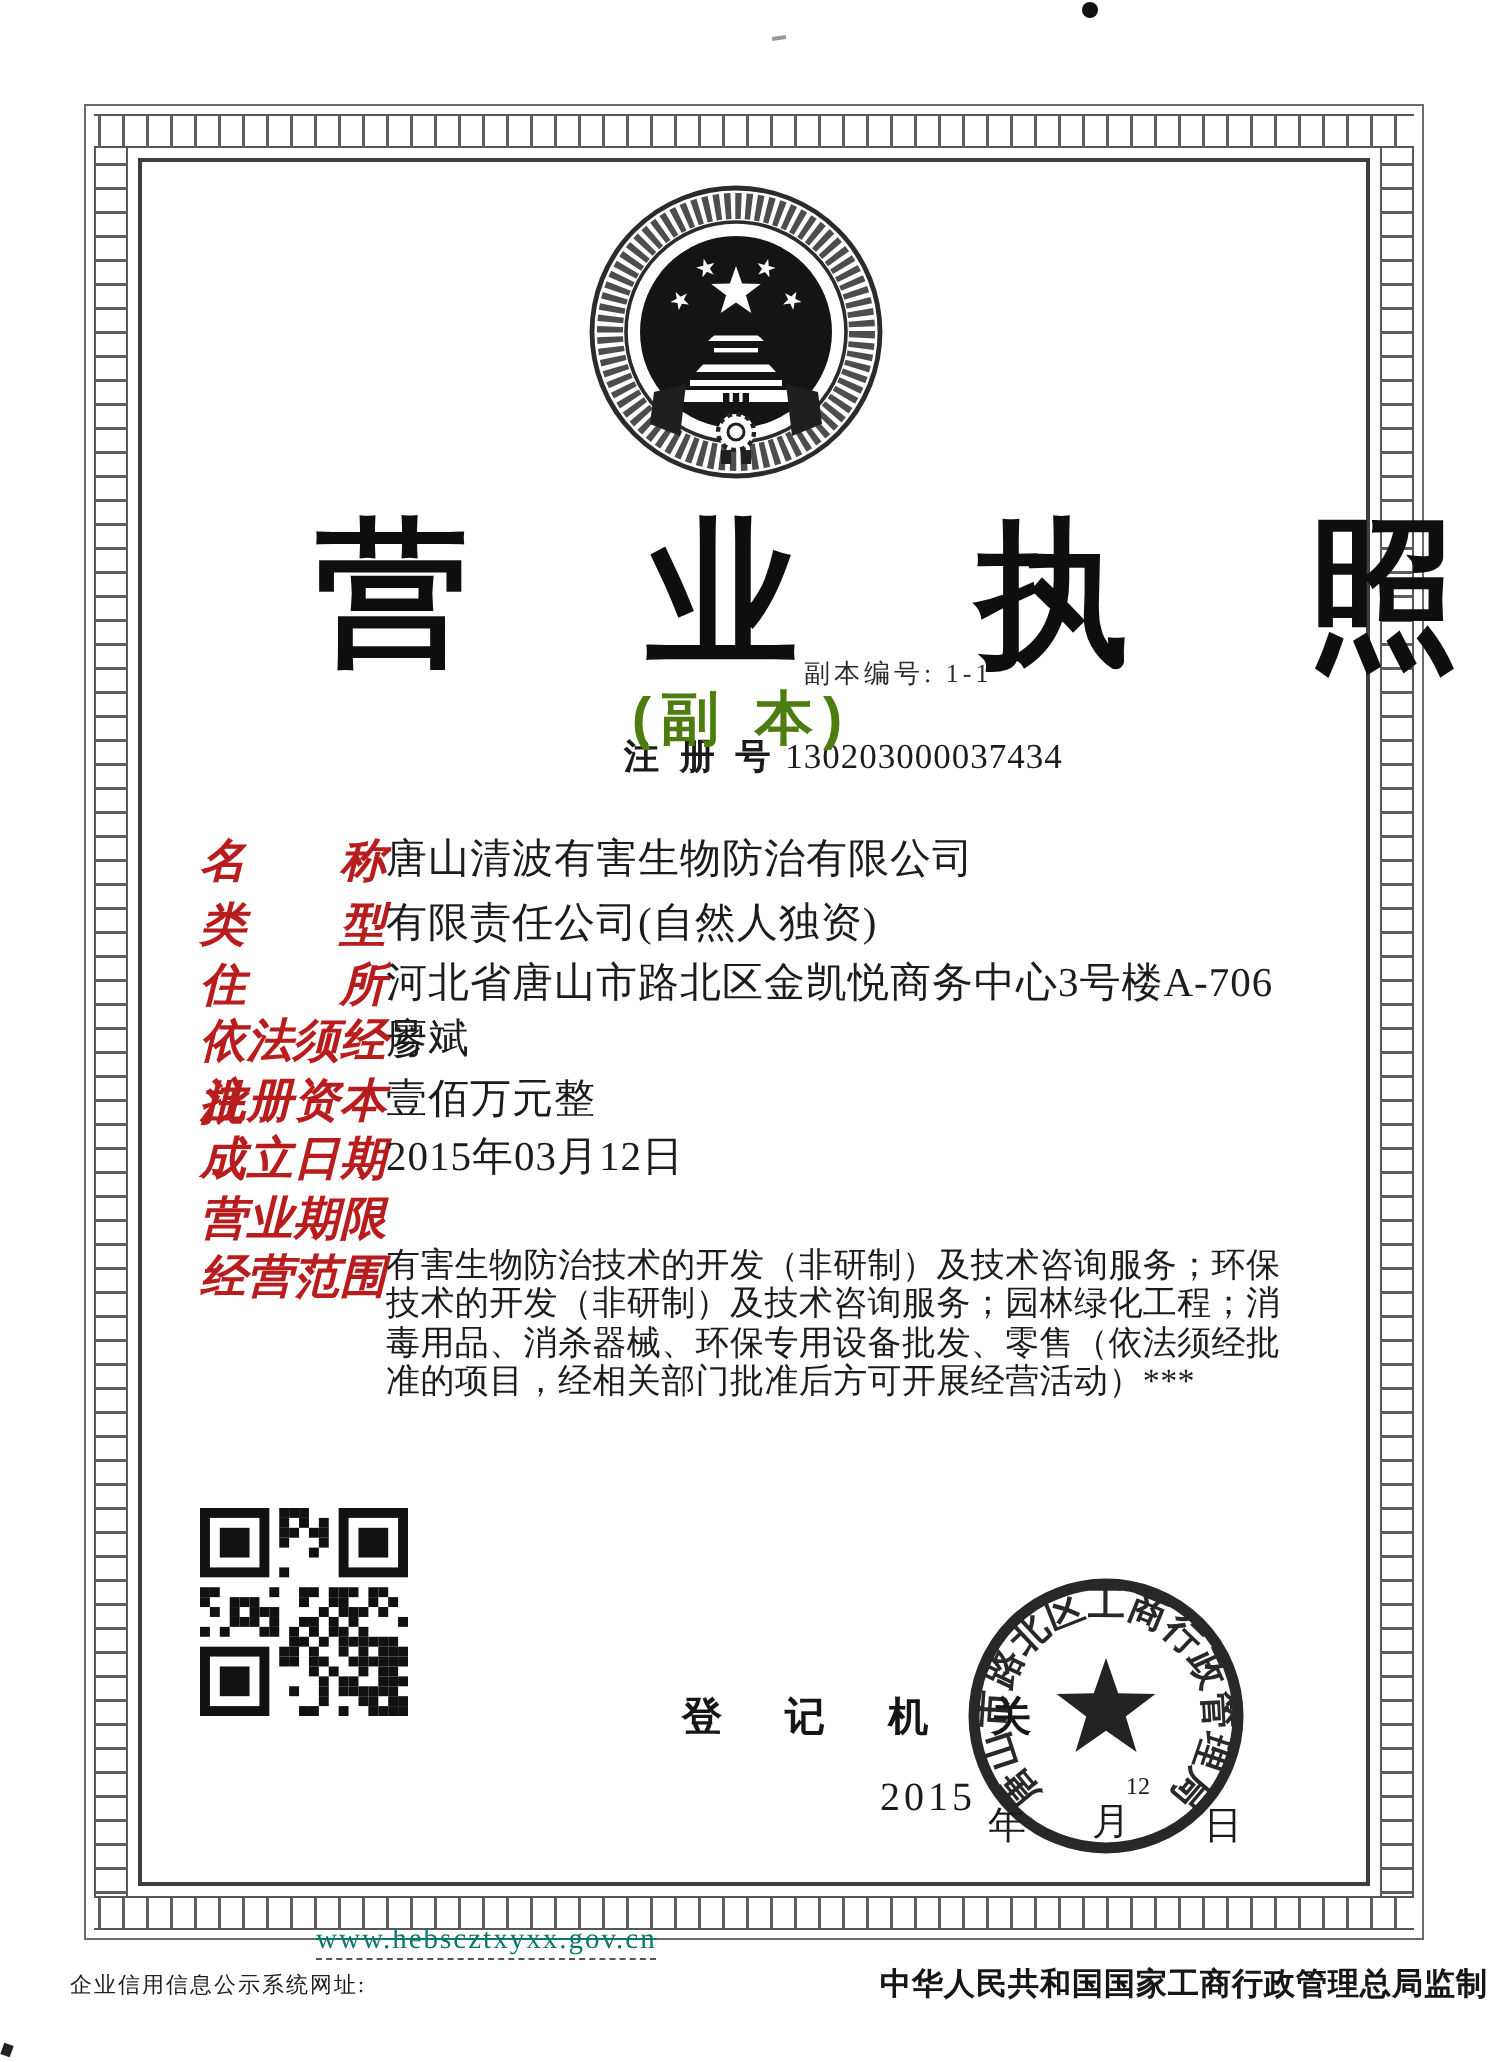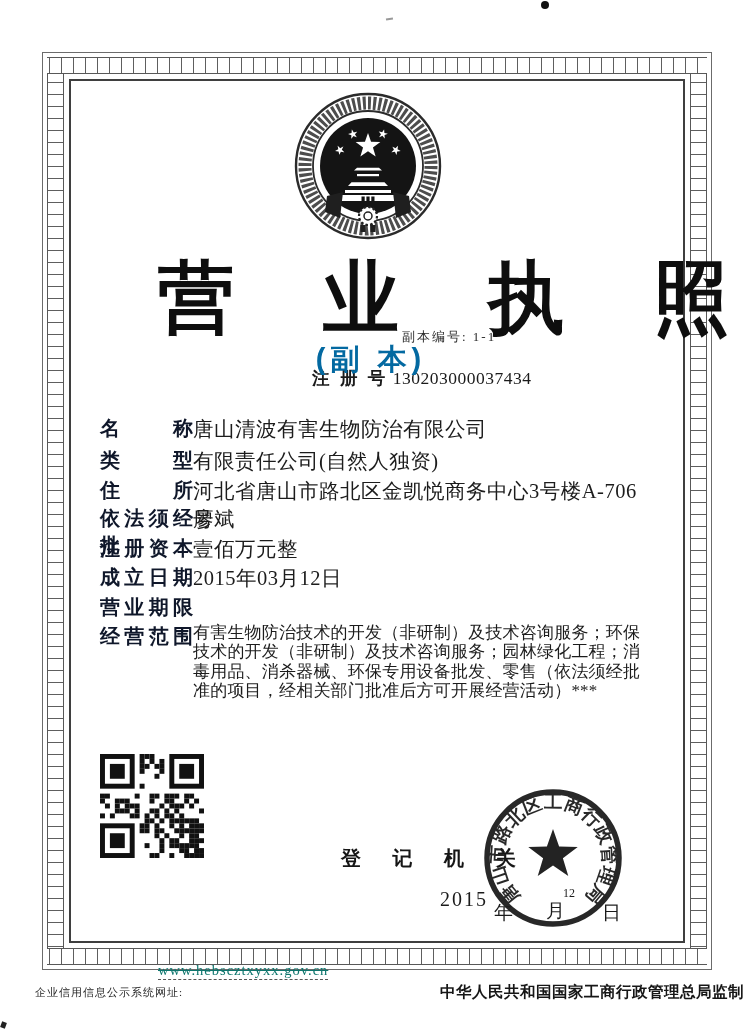--- a/index.html
+++ b/index.html
@@ -32,32 +32,32 @@
   .emblem{left:283px;top:92px;width:170px;height:160px;}
   .title{
     left:158px;top:256px;z-index:3;
     font-family:"Liberation Sans", sans-serif;font-weight:900;
     font-size:76px;line-height:84px;letter-spacing:34px;color:#0e0e0e;
     white-space:nowrap;transform:scaleY(1.04);
   }
   .copy-number{left:402px;top:328px;z-index:2;font-size:13px;color:#2a2a2a;letter-spacing:2px;}
   .copy-note{
     left:296px;top:340px;width:150px;text-align:center;z-index:2;
-    font-family:"Liberation Sans", sans-serif;font-weight:800;font-size:29px;letter-spacing:5px;color:#0369a1;
+    font-family:"Liberation Sans", sans-serif;font-weight:800;font-size:29px;letter-spacing:5px;color:#4d7c0f;
   }
   .regno-line{left:312px;top:366px;z-index:1;font-size:17.5px;color:#1b1b1b;white-space:nowrap;}
   .regno-line .lbl{letter-spacing:3px;font-weight:600;}
   .regno-line .num{letter-spacing:0.5px;}
 
   
   .field-row{left:100px;width:560px;}
   .flabel{
     display:inline-block;width:93px;vertical-align:top;
-    font-family:"Liberation Sans", sans-serif;font-weight:600;font-size:20px;color:#0f172a;
-    text-align:justify;text-align-last:justify;
+    font-family:"Liberation Sans", sans-serif;font-weight:600;font-size:23px;color:#b91c1c;
+    text-align:justify;text-align-last:justify;font-style:italic;
   }
   .fvalue{
     display:inline-block;margin-left:0;vertical-align:top;width:448px;
     font-size:20.5px;color:#1c1c1c;letter-spacing:0.5px;
   }
   .fvalue.para{font-size:17px;line-height:19.3px;letter-spacing:0.2px;white-space:pre-line;}
 
   
   .qr{left:100px;top:754px;width:104px;height:104px;}
   .registrar-label{

